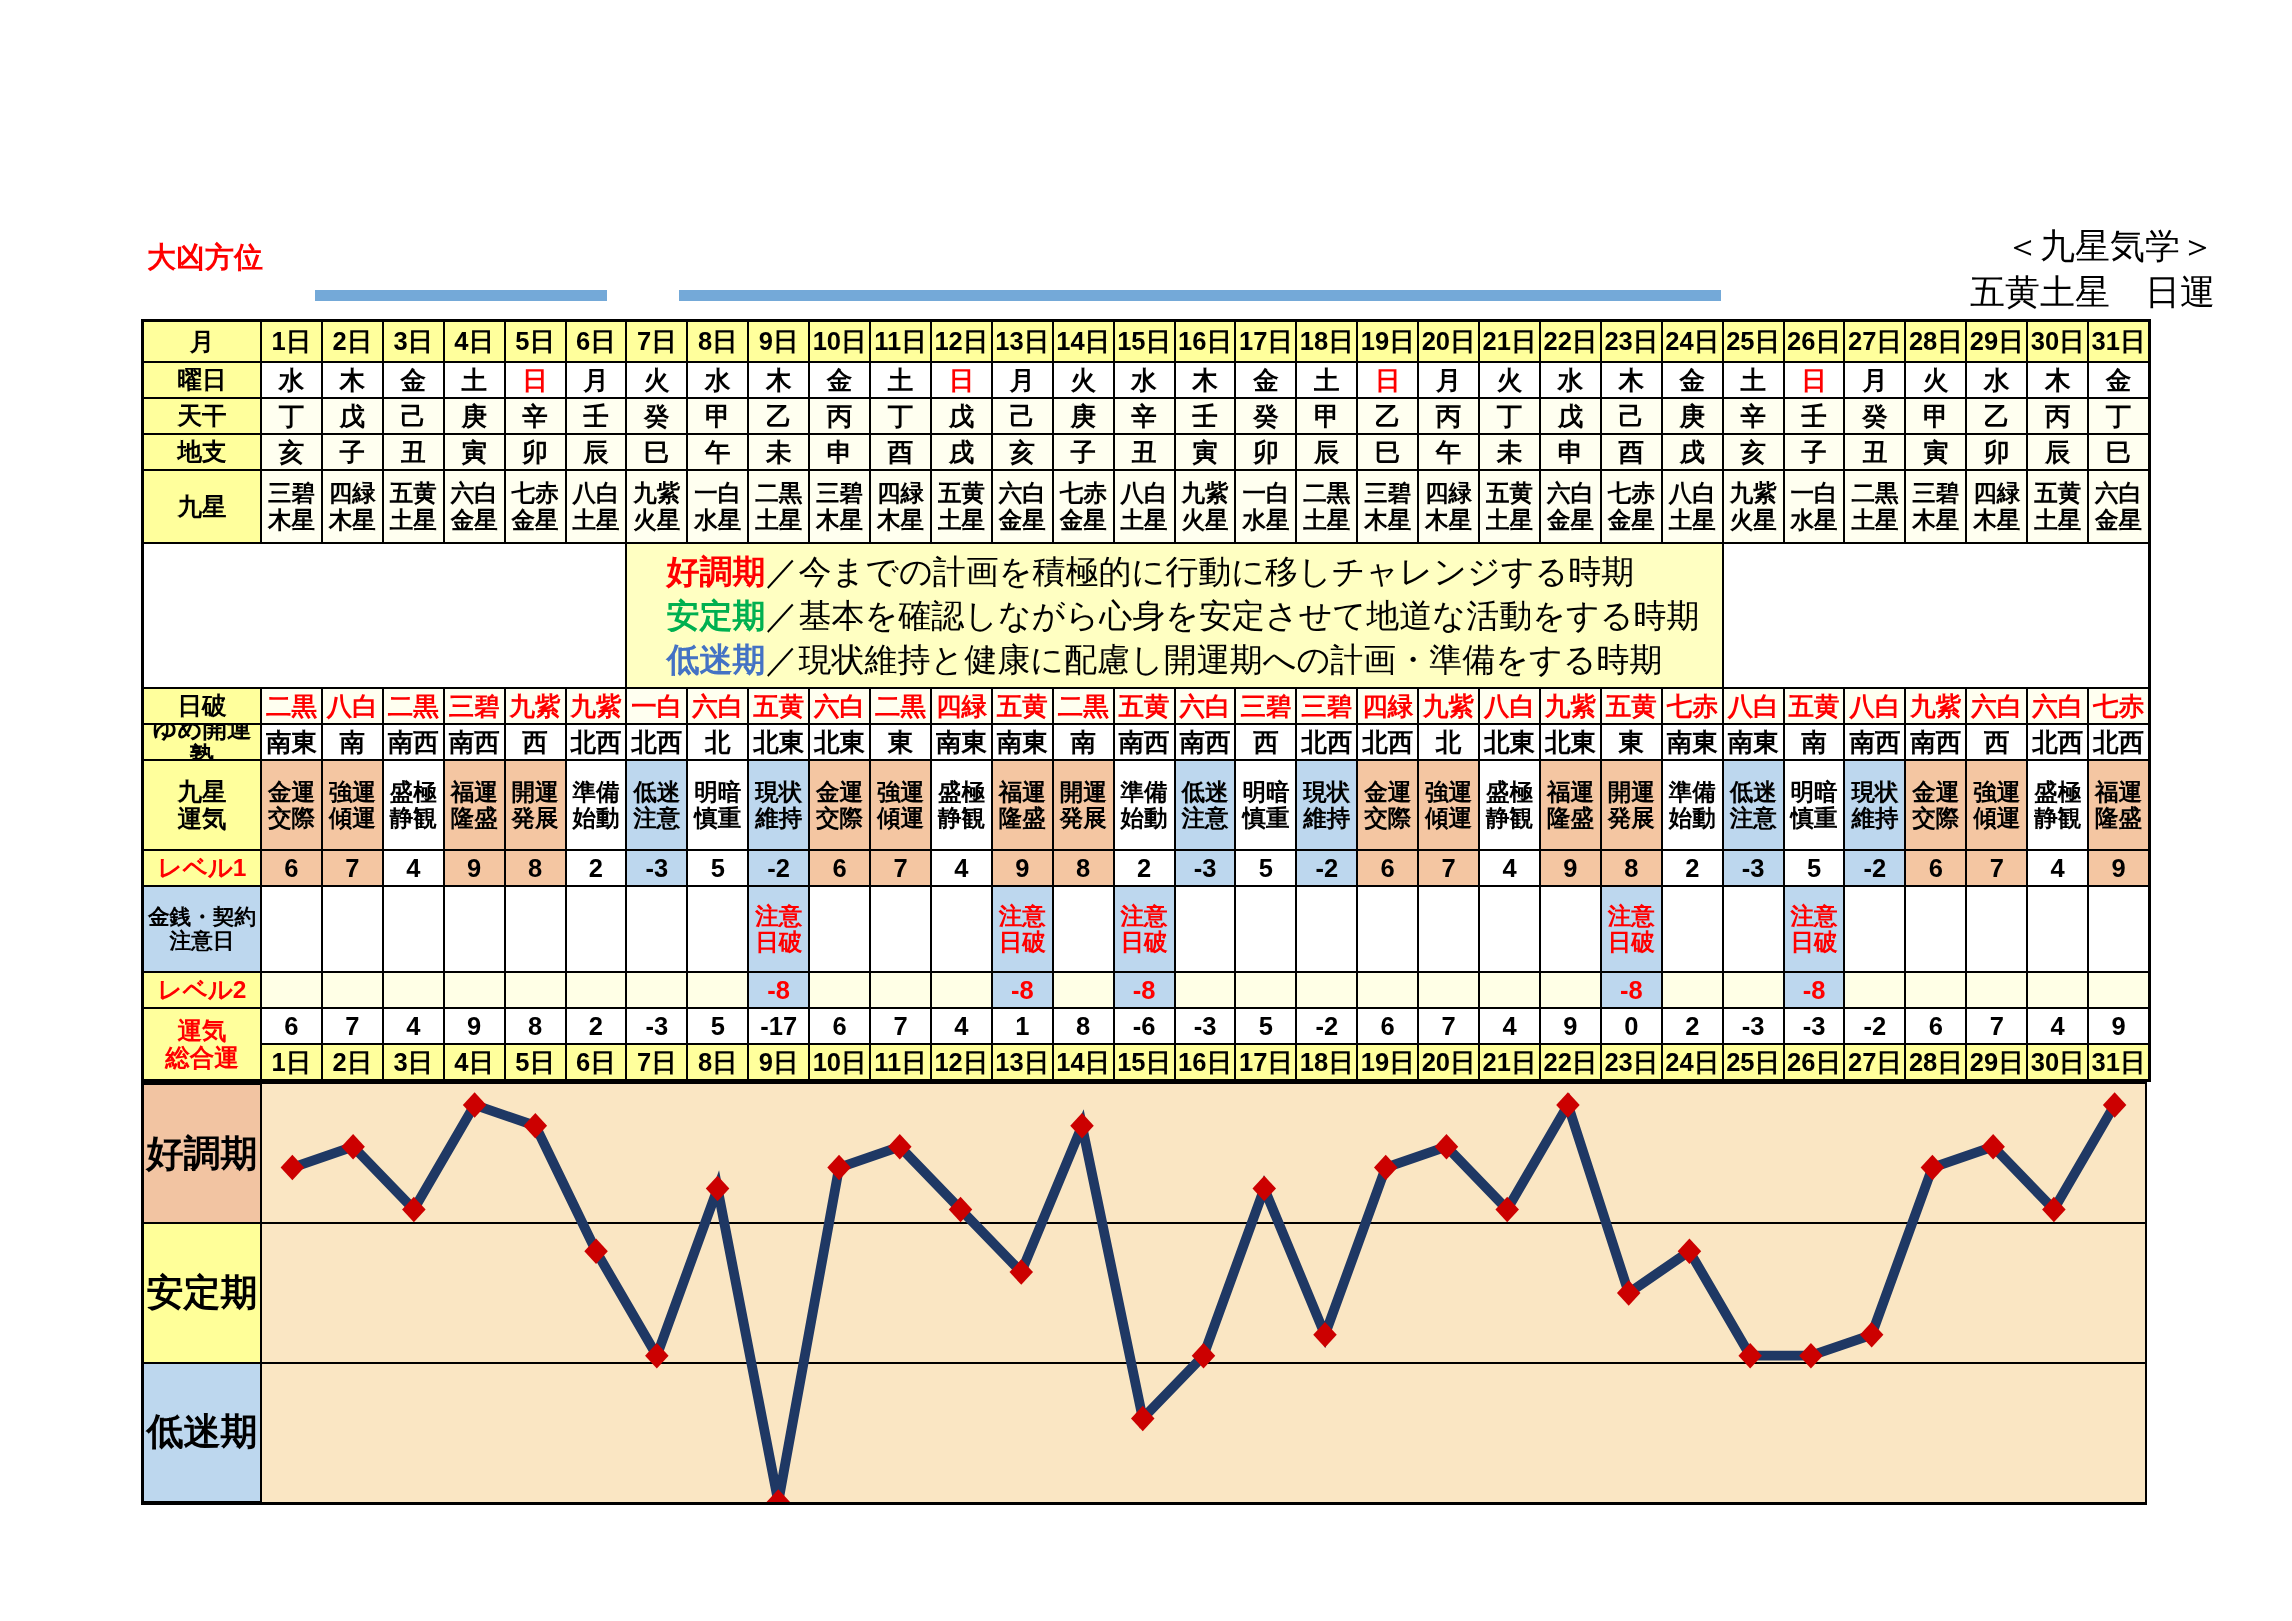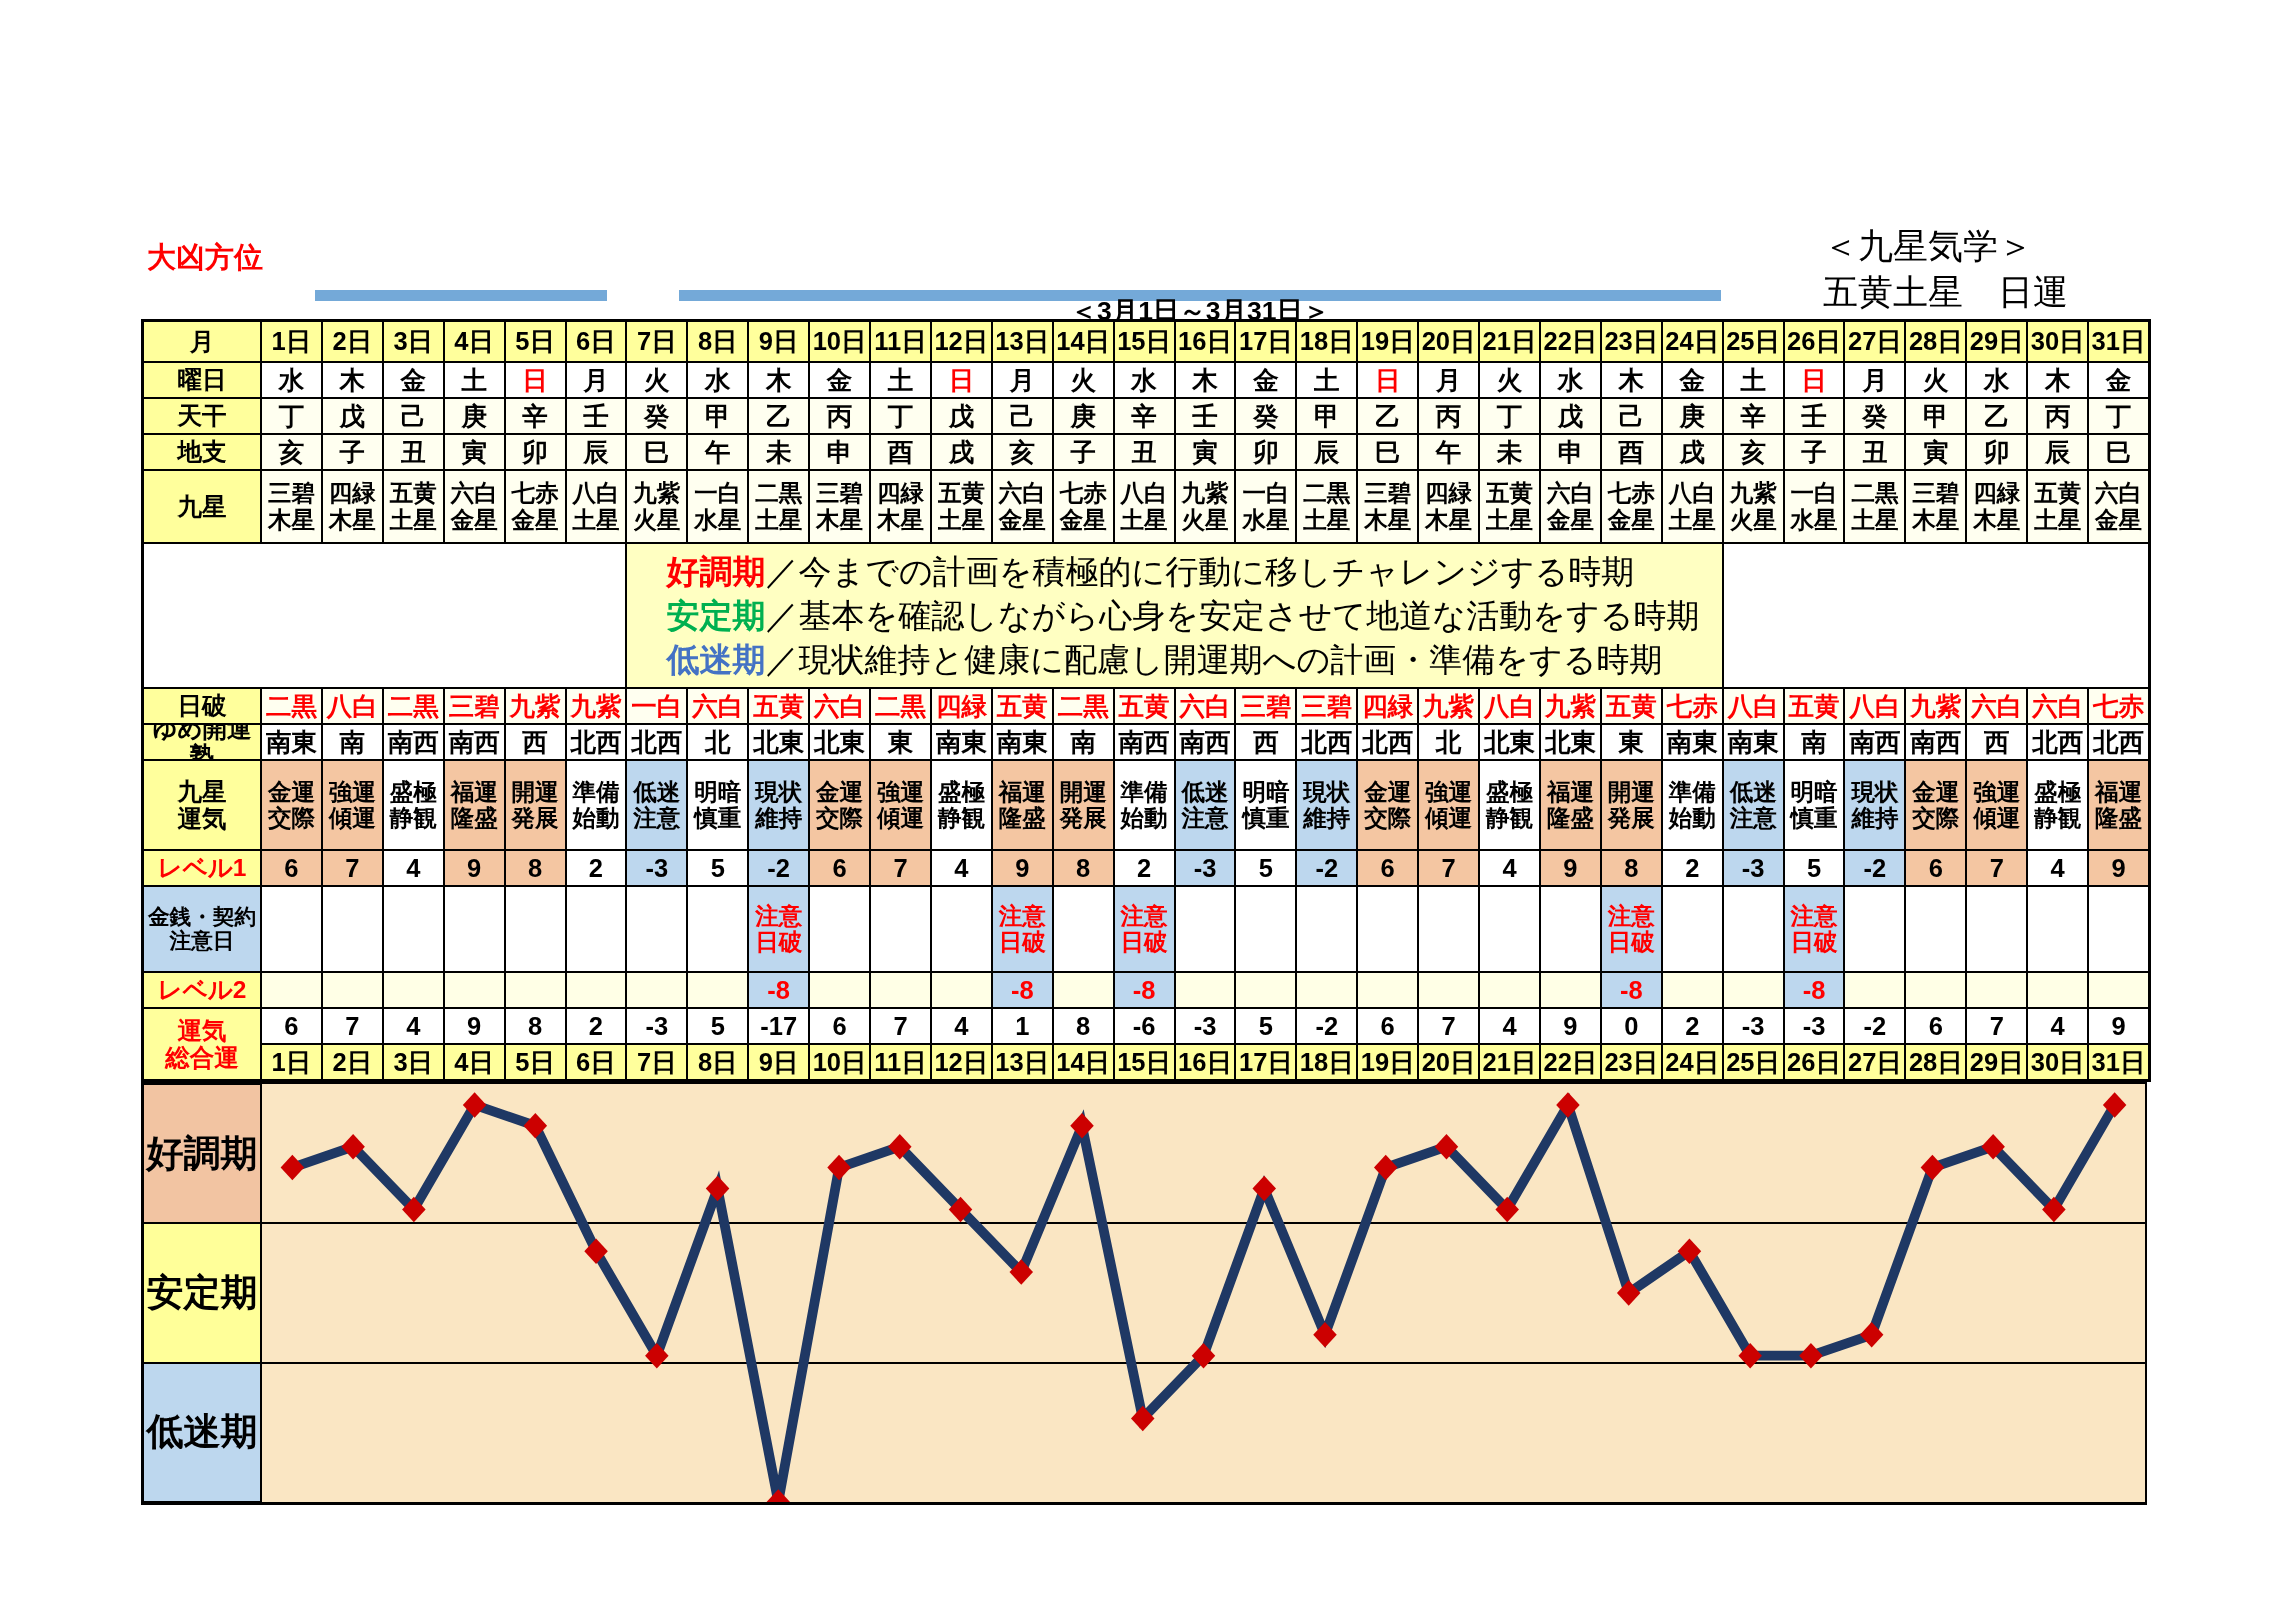--- a/index.html
+++ b/index.html
@@ -9,21 +9,21 @@
   .brand{position:absolute;left:147px;top:238px;font-size:29px;font-weight:bold;color:#FF0000;}
   .badge{position:absolute;left:315px;top:220px;width:292px;height:71px;background:#FFFF00;
          display:flex;align-items:center;justify-content:center;font-size:39px;font-weight:bold;color:#000;}
   .banner{position:absolute;left:679px;top:217px;width:1042px;height:74px;background:#92D050;
           display:flex;align-items:center;justify-content:center;font-size:47px;font-weight:bold;color:#17375E;letter-spacing:2px;}
   .underbar{position:absolute;height:10.8px;background:#74A9D8;}
   .underbar.b1{left:315px;top:290px;width:292px;}
   .underbar.b2{left:679px;top:290px;width:1042px;}
   .daterange{position:absolute;left:679px;top:293px;width:1042px;text-align:center;
              font-size:26.5px;font-weight:bold;color:#000;}
-  .school{position:absolute;left:1823px;top:223px;width:392px;text-align:left;
+  .school{position:absolute;left:1823px;top:223px;width:392px;text-align:right;
           font-size:35px;color:#000;line-height:1.32;}
   
   #grid{position:absolute;left:141px;top:319px;width:2006px;border:2px solid #000;background:#fff;
         display:grid;grid-template-columns:118px repeat(31,1fr);
         grid-template-rows:41px 36px 36px 36px 73px 145px 36px 36px 90px 36px 86px 36px 36px 36px;}
   .c{border:1px solid #000;display:flex;align-items:center;justify-content:center;
      font-weight:bold;font-size:25.5px;color:#000;white-space:pre-line;text-align:center;
      line-height:1.12;overflow:hidden;box-sizing:border-box;}
   .hdr{background:#FFFF9C;}
   .white{background:#FFFFFF;}
@@ -49,21 +49,20 @@
   .divider{position:absolute;left:0;right:0;height:2px;background:#000;}
   #plot svg{position:absolute;left:0;top:0;width:100%;height:100%;}
 </style>
 </head>
 <body>
 
 <div id="canvas">
   <div class="brand">大凶方位</div>
   <div class="underbar b1"></div>
   <div class="underbar b2"></div>
-  <div class="daterange">＜3月1日～3月31日＞</div>
   <div class="school"><span>＜九星気学＞</span><br>
     <span>五黄土星　日運</span></div>
 
   <div id="grid">
       <div class="c hdr lbl" style="grid-area: 1 / 1;">月</div>
       <div class="c hdr" style="grid-area: 1 / 2;">1日</div>
       <div class="c hdr" style="grid-area: 1 / 3;">2日</div>
       <div class="c hdr" style="grid-area: 1 / 4;">3日</div>
       <div class="c hdr" style="grid-area: 1 / 5;">4日</div>
       <div class="c hdr" style="grid-area: 1 / 6;">5日</div>

